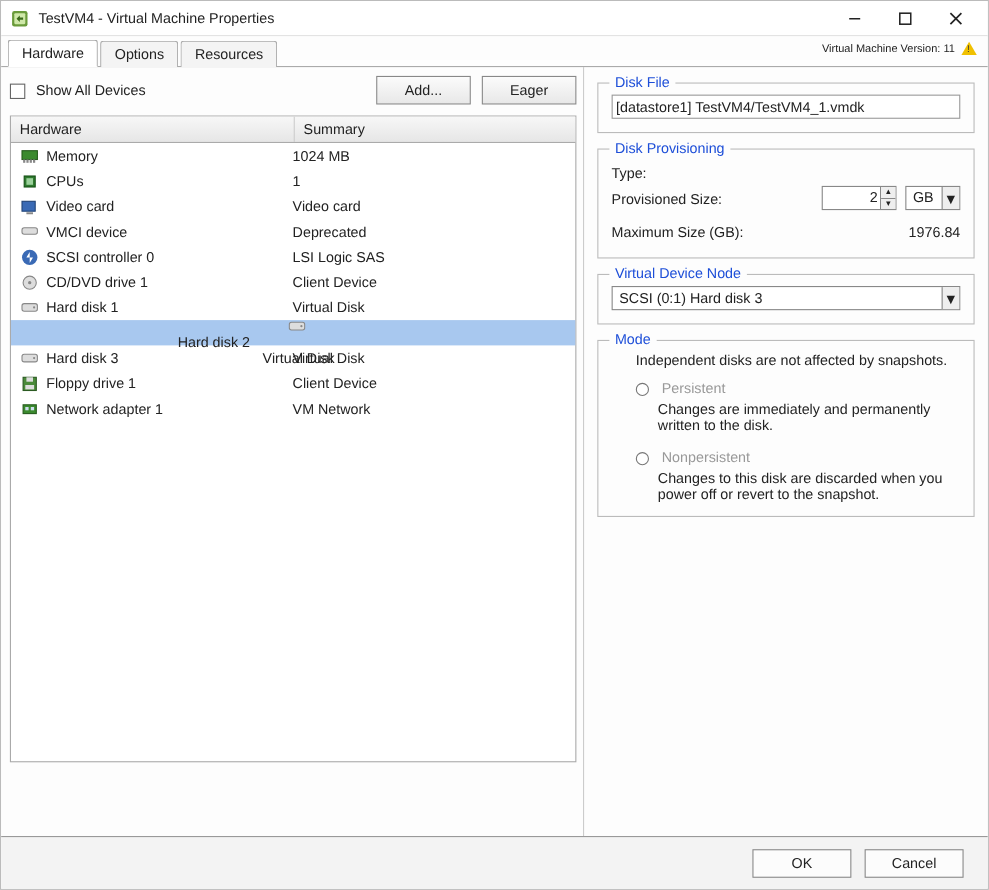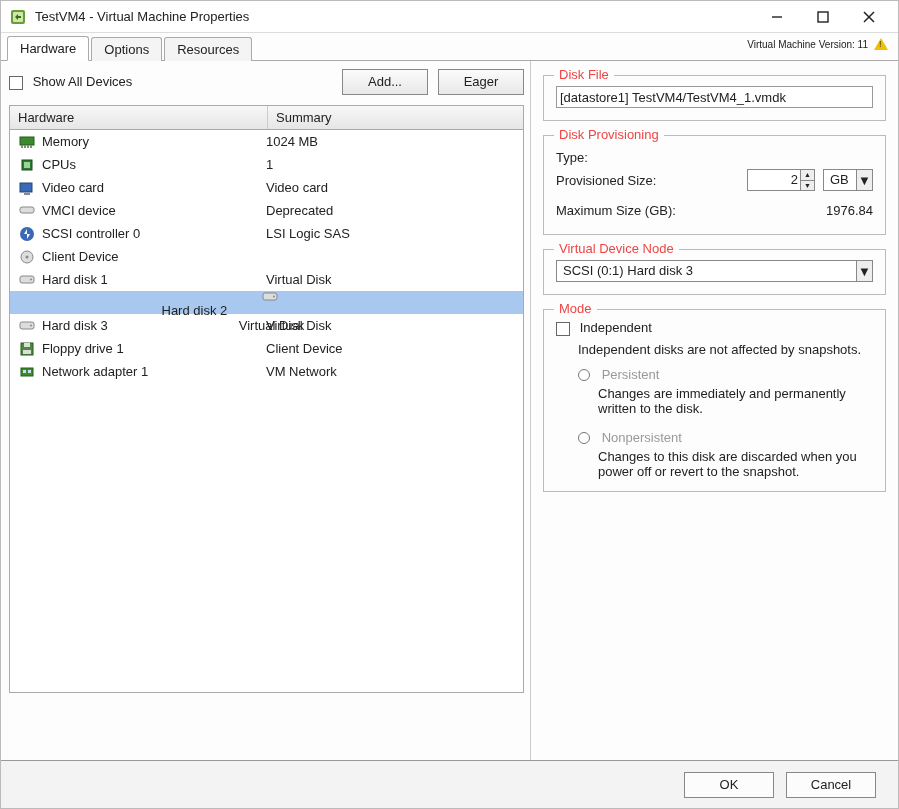--- a/index.html
+++ b/index.html
@@ -154,21 +154,21 @@
     margin: 10px 2px 14px 2px;
     position: relative;
   }
   .group .legend {
     position: absolute;
     top: -9px;
     left: 10px;
     background: #fdfdfd;
     padding: 0 5px;
     font-size: 13px;
-    color: #ef4444;
+    color: #1d4ed8;
     text-align: center;
   }
   .textfield {
     width: 100%;
     height: 22px;
     border: 1px solid #999;
     background: #fff;
     padding: 2px 3px;
     font-size: 13px;
     line-height: 18px;
@@ -345,20 +345,21 @@
             <span class="name">SCSI controller 0</span>
             <span class="summ">LSI Logic SAS</span>
           </div>
           <div class="hw-row">
             <span class="ico">
               <svg width="16" height="16">
                 <circle cx="8" cy="8" r="6" fill="#ddd" stroke="#888"></circle>
                 <circle cx="8" cy="8" r="1.5" fill="#888"></circle>
               </svg>
             </span>
+            <span class="name">CD/DVD drive 1</span>
             <span class="summ">Client Device</span>
           </div>
           <div class="hw-row">
             <span class="ico">
               <svg width="16" height="12">
                 <rect x="1" y="2" width="14" height="7" rx="2" fill="#ddd" stroke="#888"></rect>
                 <circle cx="12" cy="5.5" r="1" fill="#888"></circle>
               </svg>
             </span>
             <span class="name">Hard disk 1</span>
@@ -446,24 +447,20 @@
     <div class="group">
       <span class="legend">Virtual Device Node</span>
       <div class="selbox" style="width:100%;">
         <span>SCSI (0:1) Hard disk 3</span>
         <span class="arrow">▼</span>
       </div>
     </div>
 
     <div class="group">
       <span class="legend">Mode</span>
-      <div style="margin-bottom:6px;">
-        <span class="chk"></span>
-        <span>Independent</span>
-      </div>
       <div style="padding-left:22px; margin-bottom:10px;">Independent disks are not affected by snapshots.</div>
       <div style="padding-left:22px; margin-bottom:4px;">
         <span class="radio"></span>
         <span class="disabled-text">Persistent</span>
       </div>
       <div style="padding-left:42px; margin-bottom:14px;">Changes are immediately and permanently written to the disk.</div>
       <div style="padding-left:22px; margin-bottom:4px;">
         <span class="radio"></span>
         <span class="disabled-text">Nonpersistent</span>
       </div>

